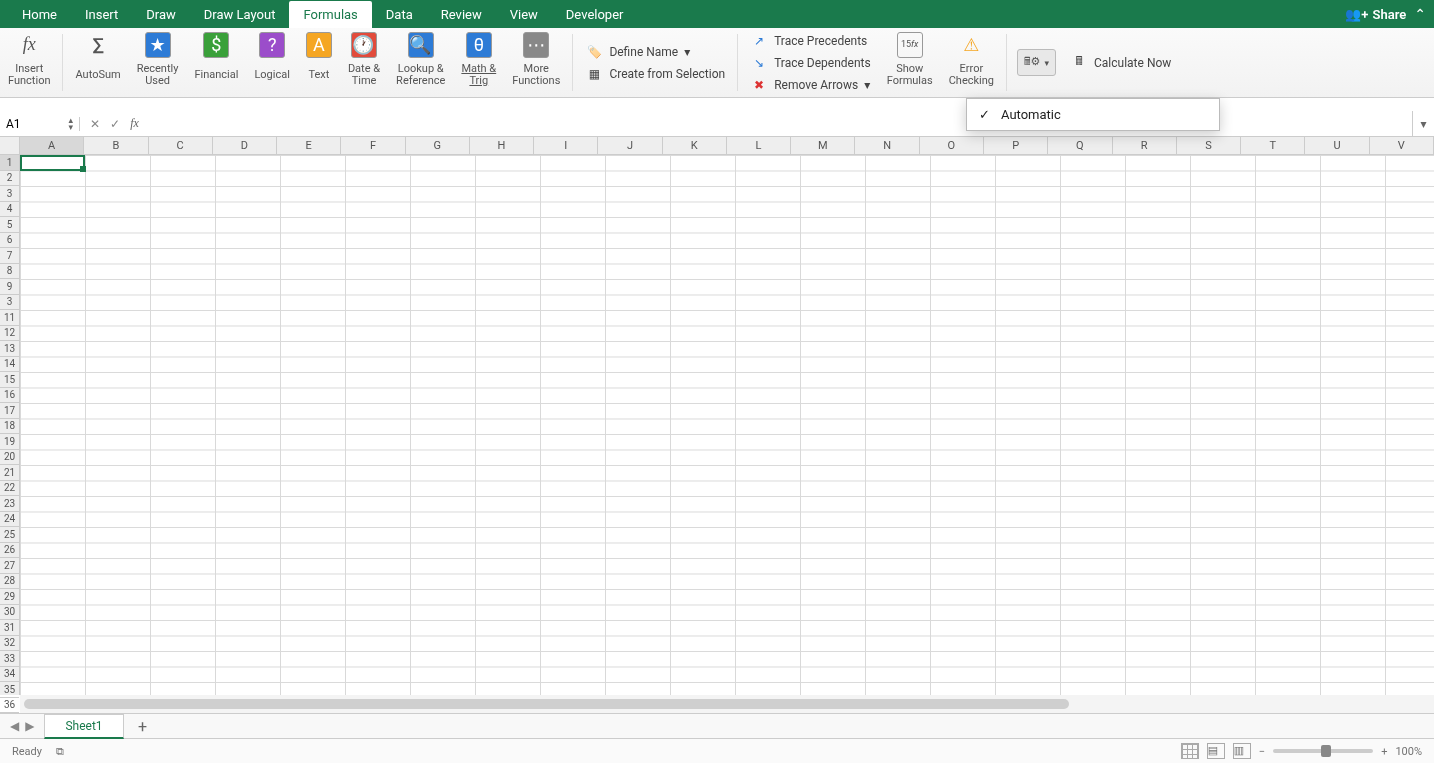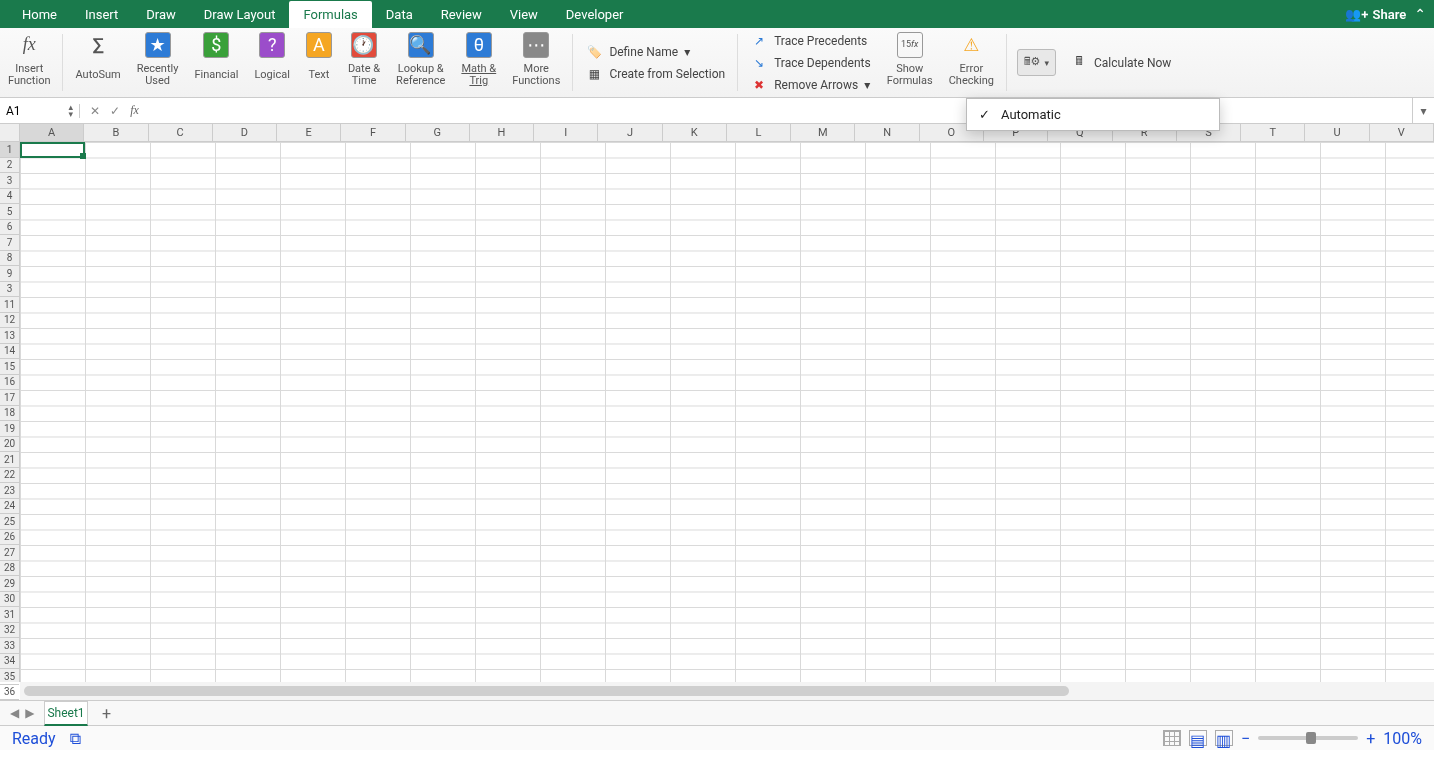--- a/index.html
+++ b/index.html
@@ -28,21 +28,21 @@
 .icn-sigma { font-size: 20px; font-weight: 600; }
 
 
 .calc-opts-btn { background: #e8e8e8; border: 1px solid #bbb; border-radius: 3px; padding: 3px 6px; display:flex; align-items:center; gap:4px; }
 .calc-menu { position: absolute; top: 70px; left: 966px; width: 254px; background: #fff; border: 1px solid #bbb; box-shadow: 0 4px 14px rgba(0,0,0,.2); font-size: 13px; color:#222; z-index: 50; }
 .calc-menu-item { display:flex; align-items:center; gap:8px; padding: 8px 12px; cursor:pointer; }
 .calc-menu-item .chk { width:14px; display:inline-block; }
 .calc-menu-item.highlight { outline: 4px solid #e53935; outline-offset: -2px; }
 
 
-.fbar { display:flex; align-items:center; height:26px; border-bottom:1px solid #ccc; font-size:12px; }
+.fbar { display:flex; align-items:center; height:26px; border-bottom:1px solid #ccc; font-size:12px;margin-top:13px; }
 .namebox { width: 80px; border-right:1px solid #ccc; padding:0 6px; display:flex; align-items:center; justify-content:space-between; }
 .namebox .stepper { font-size:9px; line-height:7px; color:#666; display:flex; flex-direction:column; }
 .fbar .ctrls { display:flex; align-items:center; gap:10px; padding:0 10px; color:#888; }
 .fbar .fx { font-style: italic; font-family: 'Times New Roman', serif; color:#666; }
 .fbar input.formula { flex:1; border:none; outline:none; padding:0 6px; font-size:12px; }
 .fbar .expand { width:22px; text-align:center; color:#666; border-left:1px solid #ccc; align-self:stretch; display:flex; align-items:center; justify-content:center; }
 
 
 .grid-wrap { position:relative; height: 577px; border-bottom:1px solid #ccc; overflow:hidden; }
 .col-headers { display:flex; position:absolute; top:0; left:20px; right:0; height:18px; background:#eee; border-bottom:1px solid #ccc; }
@@ -54,25 +54,25 @@
 .select-all { position:absolute; top:0; left:0; width:20px; height:18px; background:#eee; border-right:1px solid #ccc; border-bottom:1px solid #ccc; }
 .cells { position:absolute; top:18px; left:20px; right:0; bottom:18px; background-image: linear-gradient(#d9d9d9 1px, transparent 1px), linear-gradient(90deg,#d9d9d9 1px, transparent 1px); background-size: 65px 15.5px; }
 .active-cell { position:absolute; top:0; left:0; width:65px; height:15.5px; border:2px solid #1a7a4c; }
 .active-cell::after { content:""; position:absolute; right:-3px; bottom:-3px; width:6px; height:6px; background:#1a7a4c; }
 .hscroll { position:absolute; left:20px; right:0; bottom:0; height:18px; background:#f4f4f4; display:flex; align-items:center; }
 .hscroll .thumb { height:10px; background:#cfcfcf; border-radius:5px; margin-left:4px; width:1045px; }
 
 
 .sheetbar { height:25px; display:flex; align-items:center; border-bottom:1px solid #ccc; font-size:12px; background:#f8f8f8; }
 .sheetnav { display:flex; gap:6px; padding:0 10px; color:#888; }
-.sheettab { padding:4px 2px; background:#fff; border:1px solid #ccc; border-bottom:2px solid #1a7a4c; color:#1a7a4c;text-align:center; }
+.sheettab { padding:4px 20px; background:#fff; border:1px solid #ccc; border-bottom:2px solid #1a7a4c; color:#1a7a4c;text-align:center; }
 .addsheet { width:22px; height:22px; display:flex; align-items:center; justify-content:center; color:#666; margin-left:8px; font-size:16px; }
 
 
-.status { height:24px; display:flex; align-items:center; font-size:16px; color:#1d4ed8; padding:0 12px; background:#fafafa; }
+.status { height:24px; display:flex; align-items:center; font-size:11px; color:#737373; padding:0 12px; background:#fafafa; }
 .status .views { margin-left:auto; display:flex; align-items:center; gap:8px; }
 .zoom-slider { width:100px; height:4px; background:#ccc; position:relative; border-radius:2px; }
 .zoom-slider .handle { position:absolute; left:48px; top:-4px; width:10px; height:12px; background:#888; border-radius:2px; }
 .viewbtn { width:18px; height:16px; border:1px solid #aaa; display:inline-flex; }
 .viewbtn.grid { background:linear-gradient(#aaa 1px,transparent 1px) 0 0/100% 5px, linear-gradient(90deg,#aaa 1px,transparent 1px) 0 0/5px 100%; }
 
 </style>
 </head>
 <body>
 

